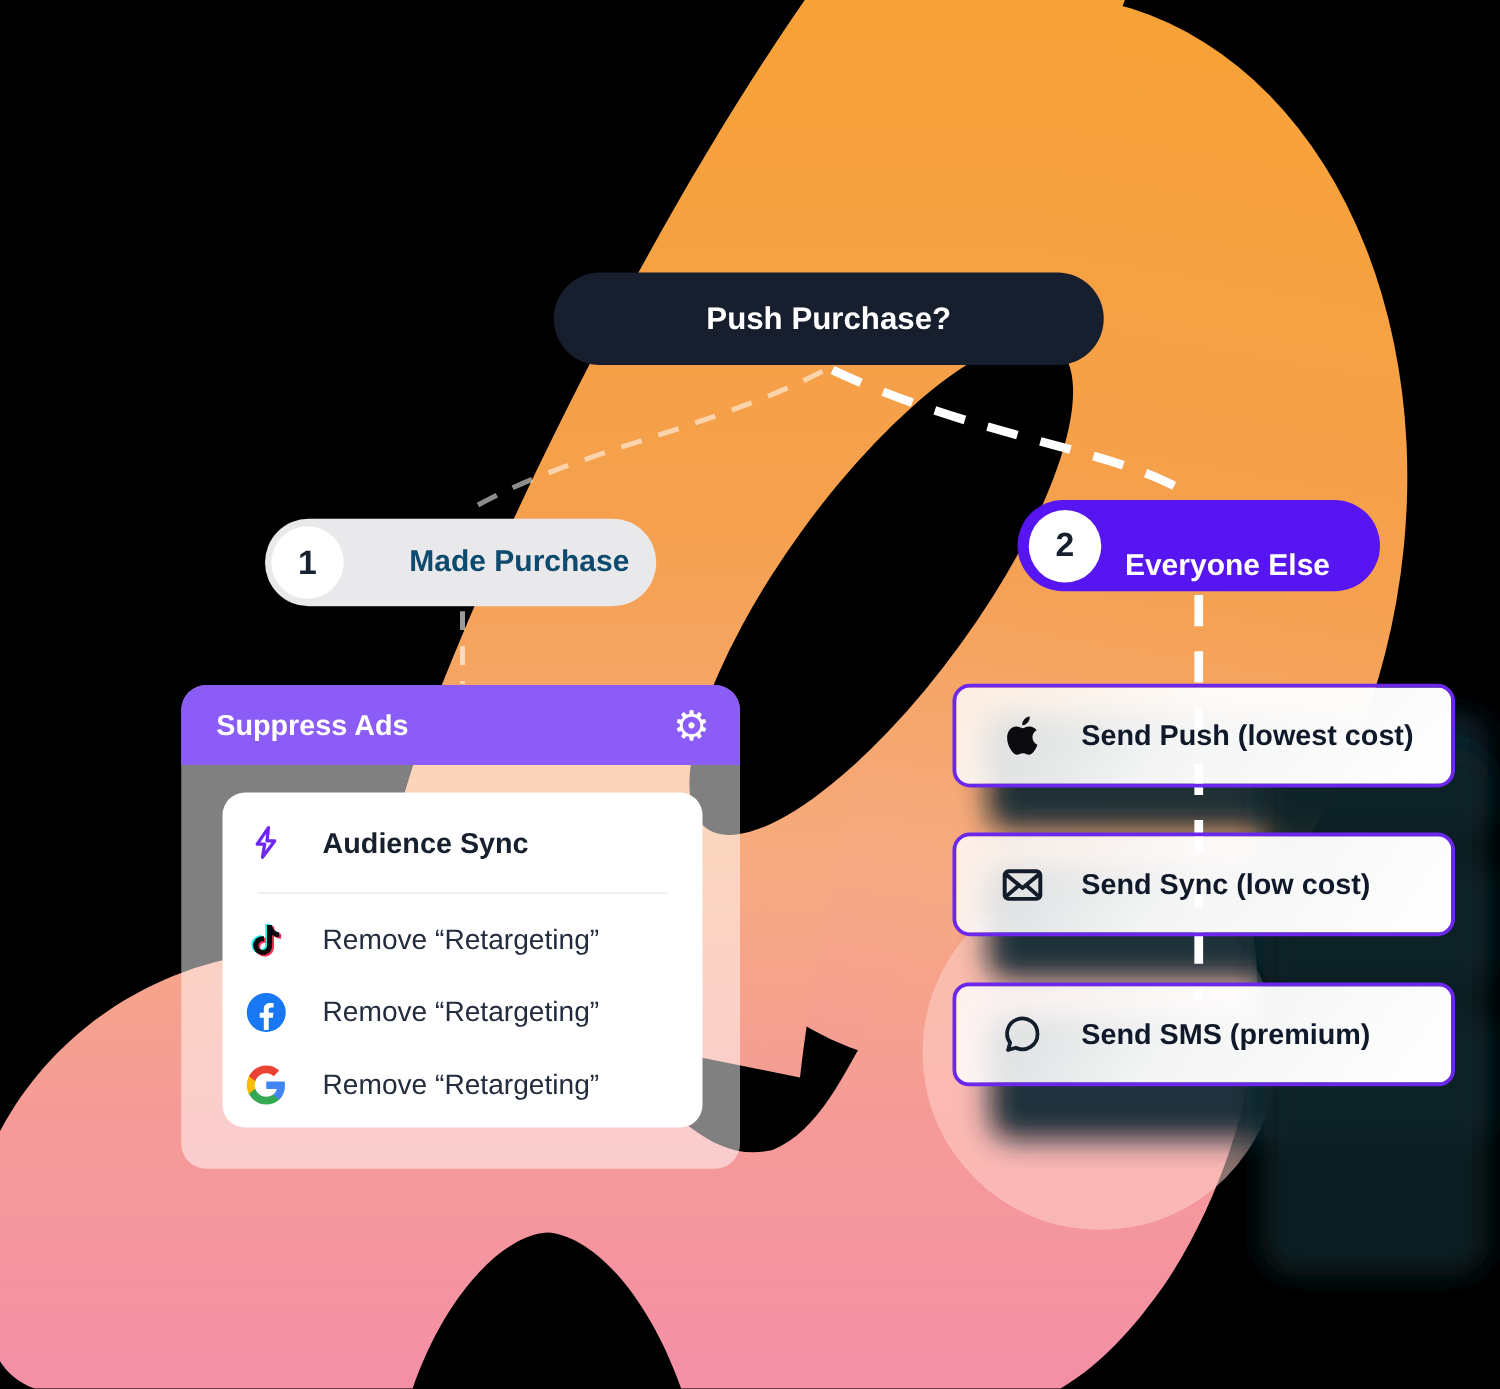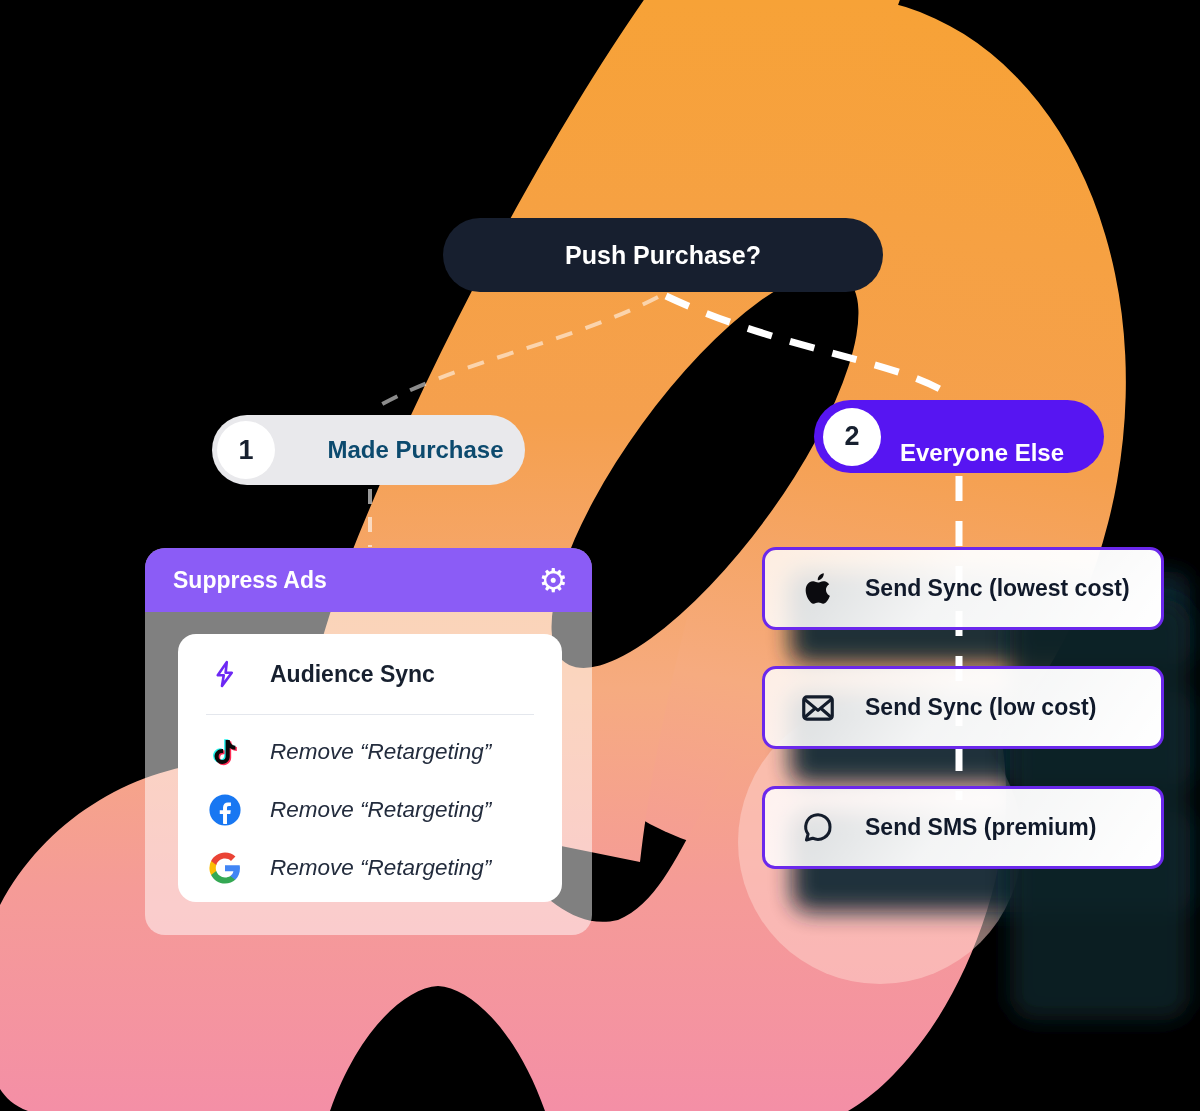--- a/index.html
+++ b/index.html
@@ -27,27 +27,27 @@
   .suppress-card{position:absolute;left:145px;top:548px;width:447px;height:387px;
                  border-radius:20px;background:rgba(255,255,255,0.5);box-sizing:border-box;}
   .suppress-header{height:64px;background:#8b5cf6;border-radius:20px 20px 0 0;
                    display:flex;align-items:center;justify-content:space-between;
                    padding:0 24px 0 28px;box-sizing:border-box;}
   .suppress-title{color:#fff;font-size:23px;font-weight:700;}
   .gear{color:#fff;font-size:33px;line-height:1;cursor:pointer;
         font-family:"DejaVu Sans",sans-serif;}
   .inner-panel{position:absolute;left:33px;top:86px;width:384px;height:268px;
                background:#fff;border-radius:18px;box-sizing:border-box;}
-  .row{display:flex;align-items:center;padding-left:28px;}
+  .row{display:flex;align-items:center;padding-left:16px;}
   .row .ic{width:38px;height:38px;flex:0 0 auto;display:flex;align-items:center;
            justify-content:center;margin-right:26px;}
   .row-first{height:80px;}
   .row-first .lbl{font-size:23px;font-weight:700;color:#17202F;}
   .divider{height:1px;background:#E4E7ED;margin:0 28px;}
-  .rows-rest{padding-top:8px;font-style:italic;}
+  .rows-rest{padding-top:8px;}
   .row-rest{height:58px;}
   .row-rest .lbl{font-size:22.5px;font-weight:400;color:#232C3D;}
 
   
   .action-card{position:absolute;left:762px;width:402px;height:83px;box-sizing:border-box;
                border:3px solid #6B28EC;border-radius:14px;
                background:linear-gradient(125deg,rgba(255,255,255,0.80) 0%,rgba(255,255,255,0.95) 45%,#ffffff 100%);
                display:flex;align-items:center;padding-left:32px;}
   .action-card .ic{width:42px;height:42px;flex:0 0 auto;display:flex;align-items:center;
                    justify-content:center;margin-right:26px;}
@@ -174,21 +174,21 @@
     </div>
   </div>
 
   <div class="action-card card-push">
     <span class="ic">
       <svg width="38" height="38" viewBox="0 0 24 24" fill="#0B0B0F">
         <path d="M17.05 12.54c-.03-2.39 1.95-3.54 2.04-3.6-1.11-1.62-2.84-1.84-3.45-1.87-1.47-.15-2.87.86-3.61.86-.74 0-1.9-.84-3.12-.82-1.6.02-3.08.93-3.9 2.36-1.66 2.88-.42 7.14 1.2 9.48.79 1.14 1.73 2.42 2.97 2.38 1.19-.05 1.64-.77 3.08-.77 1.44 0 1.84.77 3.1.74 1.28-.02 2.09-1.16 2.87-2.31.9-1.32 1.27-2.6 1.29-2.67-.03-.01-2.47-.95-2.47-3.78z"></path>
         <path d="M14.66 5.06c.66-.8 1.1-1.9.98-3.01-.95.04-2.1.63-2.78 1.43-.61.71-1.14 1.84-1 2.92 1.06.08 2.14-.54 2.8-1.34z"></path>
       </svg>
     </span>
-    <span class="lbl">Send Sync (lowest cost)</span>
+    <span class="lbl">Send Push (lowest cost)</span>
   </div>
 
   <div class="action-card card-email">
     <span class="ic">
       <svg width="38" height="38" viewBox="0 0 24 24" fill="none" stroke="#131C2B" stroke-width="2" stroke-linecap="round" stroke-linejoin="round">
         <rect x="3" y="5" width="18" height="14" rx="2"></rect>
         <path d="M3.5 6.5 12 13.5 20.5 6.5"></path>
         <path d="M3.5 18 9.5 12.8"></path>
         <path d="M20.5 18 14.5 12.8"></path>
       </svg>

